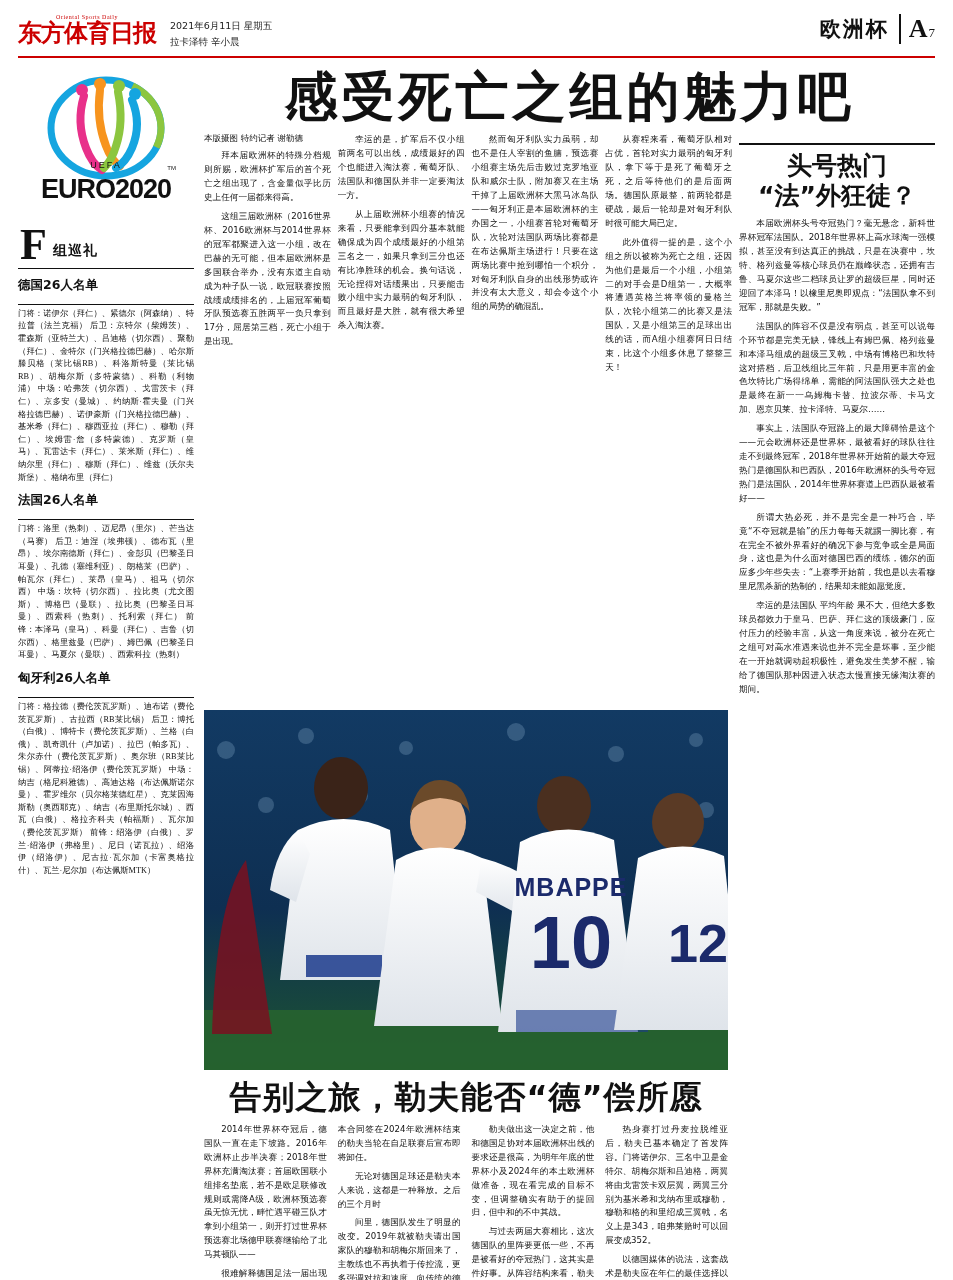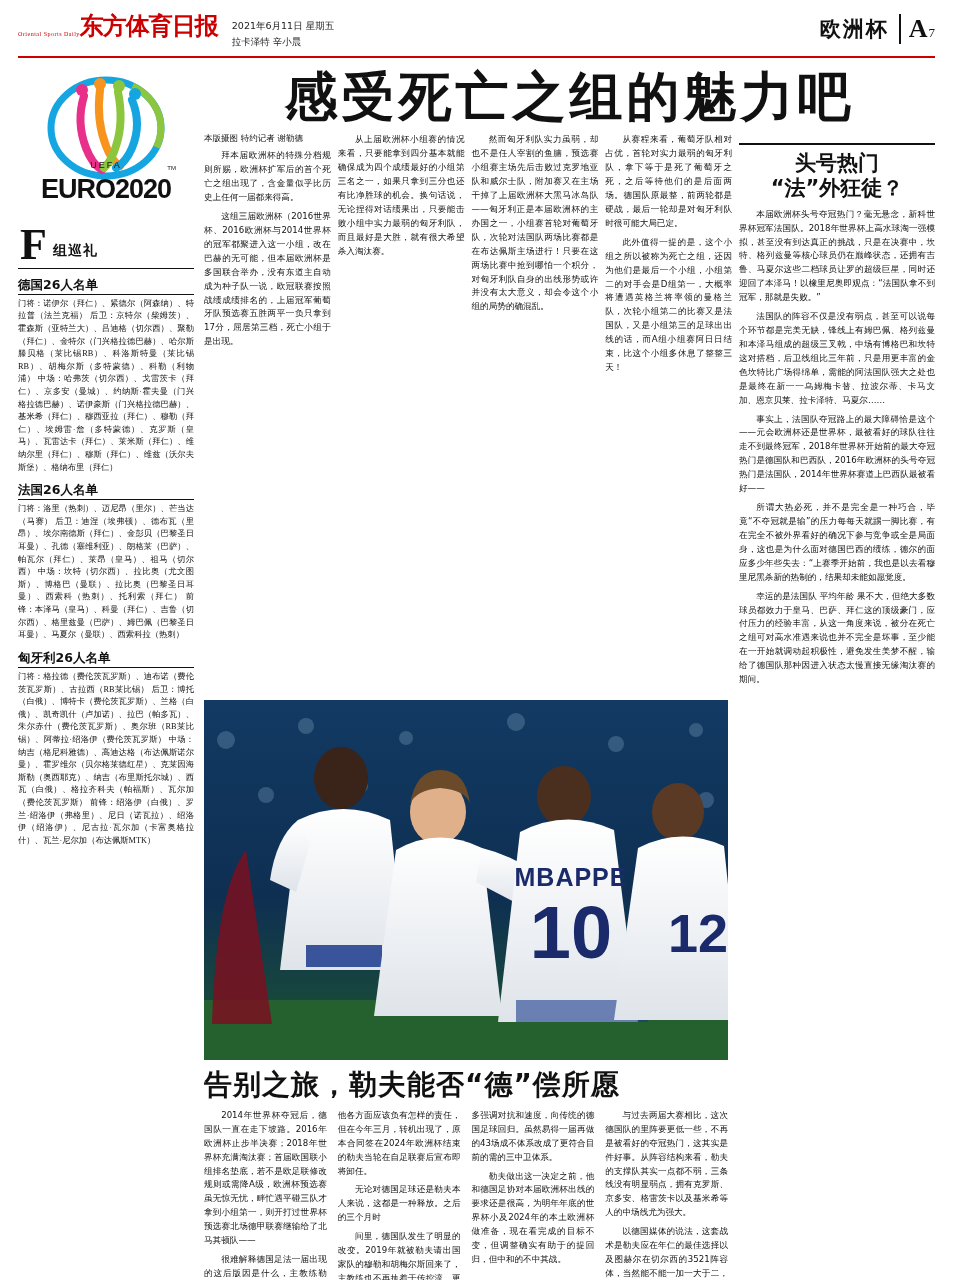--- a/index.html
+++ b/index.html
@@ -6,21 +6,21 @@
   body{
     width:953px;height:1280px;background:#fff;
     font-family:"Liberation Serif","DejaVu Serif",serif;
     color:#111;overflow:hidden;
   }
   .page{position:relative;width:953px;height:1280px;box-sizing:border-box;padding:14px 18px 10px 18px;}
 
   
   .masthead{display:flex;align-items:flex-start;justify-content:space-between;border-bottom:2px solid #c00;padding-bottom:6px;}
   .mast-left{display:flex;align-items:flex-start;gap:14px;}
-  .logo-block{display:flex;flex-direction:row;align-items:flex-end;}
+  .logo-block{display:flex;flex-direction:column;align-items:center;}
   .logo-en{font-family:"Liberation Serif",serif;font-size:6px;letter-spacing:.5px;color:#c00;margin-bottom:1px;}
   .logo-cn{font-family:"DejaVu Sans","Liberation Sans",sans-serif;font-weight:bold;font-size:24px;color:#c00;line-height:1;letter-spacing:-1px;}
   .mast-meta{font-family:"DejaVu Sans","Liberation Sans",sans-serif;font-size:9.5px;color:#222;line-height:1.7;padding-top:4px;}
   .mast-right{display:flex;align-items:center;gap:10px;}
   .mast-section{font-family:"DejaVu Sans","Liberation Sans",sans-serif;font-weight:bold;font-size:21px;letter-spacing:2px;}
   .mast-page{display:flex;align-items:baseline;border-left:2px solid #111;padding-left:8px;}
   .mast-page .a{font-family:"Liberation Serif",serif;font-weight:bold;font-size:26px;}
   .mast-page .n{font-family:"Liberation Serif",serif;font-size:13px;margin-left:1px;}
 
   
@@ -32,45 +32,45 @@
   .euro-logo{width:160px;margin:2px auto 4px auto;}
   .euro-logo svg{display:block;}
 
   .group-head{display:flex;align-items:flex-end;gap:6px;margin:6px 0 4px 2px;}
   .group-F{font-family:"Liberation Serif",serif;font-size:44px;font-weight:bold;line-height:.85;}
   .group-label{font-family:"DejaVu Sans","Liberation Sans",sans-serif;font-size:14px;font-weight:bold;padding-bottom:4px;letter-spacing:1px;text-align:center;}
   .group-line{border-top:1px solid #111;margin:2px 0 5px 0;}
   .group-teams{font-family:"DejaVu Sans","Liberation Sans",sans-serif;font-size:12.5px;font-weight:bold;line-height:1.55;margin-left:6px;}
 
   .roster{margin-top:8px;}
-  .roster h3{font-family:"DejaVu Sans","Liberation Sans",sans-serif;font-size:12.5px;font-weight:bold;margin:0 0 3px 0;border-bottom:1px solid #111;padding-bottom:0;}
+  .roster h3{font-family:"DejaVu Sans","Liberation Sans",sans-serif;font-size:12.5px;font-weight:bold;margin:0 0 3px 0;border-bottom:1px solid #111;padding-bottom:10px;}
   .roster p{font-family:Liberation Serif, serif;font-size:8.3px;line-height:1.52;margin:0 0 4px 0;text-align:justify;color:#111;}
 
   
   .headline{
     font-family:"DejaVu Sans","Liberation Sans",sans-serif;font-weight:bold;
     font-size:53px;letter-spacing:4px;text-align:center;line-height:1;
     margin:2px 0 10px 0;
   }
   .byline{font-family:"DejaVu Sans","Liberation Sans",sans-serif;font-size:8.5px;margin-bottom:4px;}
 
   .cols4{column-count:4;column-gap:11px;column-rule:0;}
   .bodytext p{font-family:"DejaVu Sans","Liberation Sans",sans-serif;font-size:8.6px;line-height:1.62;margin:0 0 5px 0;text-align:justify;text-indent:2em;}
 
   .photo{margin:8px 0 0 0;width:100%;height:360px;position:relative;overflow:hidden;background:#fca5a5;}
   .photo svg{display:block;width:100%;height:100%;}
 
   .sub-head{
     font-family:"DejaVu Sans","Liberation Sans",sans-serif;font-weight:bold;
-    font-size:28px;letter-spacing:1px;text-align:left;margin:10px 0 8px 0;line-height:1.1;
+    font-size:32px;letter-spacing:1px;text-align:center;margin:10px 0 8px 0;line-height:1.1;
   }
 
   
   .rail{border-top:2px solid #111;padding-top:6px;margin-top:10px;}
-  .rail-head{font-family:"DejaVu Sans","Liberation Sans",sans-serif;font-weight:bold;font-size:21px;text-align:center;line-height:1.2;margin-bottom:6px;}
+  .rail-head{font-family:"DejaVu Sans","Liberation Sans",sans-serif;font-weight:bold;font-size:25px;text-align:center;line-height:1.2;margin-bottom:6px;}
   .rail p{font-family:"DejaVu Sans","Liberation Sans",sans-serif;font-size:8.6px;line-height:1.62;margin:0 0 5px 0;text-align:justify;text-indent:2em;}
 
   .top-row{display:flex;gap:7px;}
   .top-row .tcol{flex:1 1 0;}
   .top-row .tcol p{font-family:"DejaVu Sans","Liberation Sans",sans-serif;font-size:8.6px;line-height:1.62;margin:0 0 5px 0;text-align:justify;text-indent:2em;}
   .rail-col{width:196px;flex:0 0 196px;}
 </style>
 </head>
 <body>
 
@@ -150,20 +150,21 @@
 
       <h1 class="headline">感受死亡之组的魅力吧</h1>
 
       <div class="top-row">
         <div class="tcol">
           <div class="byline">本版摄图 特约记者 谢勒德</div>
           <p>拜本届欧洲杯的特殊分档规则所赐，欧洲杯扩军后的首个死亡之组出现了，含金量似乎比历史上任何一届都来得高。</p>
           <p>这组三届欧洲杯（2016世界杯、2016欧洲杯与2014世界杯的冠军都聚进入这一小组，改在巴赫的无可能，但本届欧洲杯是多国联合举办，没有东道主自动成为种子队一说，欧冠联赛按照战绩成绩排名的，上届冠军葡萄牙队预选赛五胜两平一负只拿到17分，屈居第三档，死亡小组于是出现。</p>
         </div>
         <div class="tcol">
+          <p>幸运的是，扩军后不仅小组前两名可以出线，成绩最好的四个也能进入淘汰赛，葡萄牙队、法国队和德国队并非一定要淘汰一方。</p>
           <p>从上届欧洲杯小组赛的情况来看，只要能拿到四分基本就能确保成为四个成绩最好的小组第三名之一，如果只拿到三分也还有比净胜球的机会。换句话说，无论捏得对话绩果出，只要能击败小组中实力最弱的匈牙利队，而且最好是大胜，就有很大希望杀入淘汰赛。</p>
         </div>
         <div class="tcol">
           <p>然而匈牙利队实力虽弱，却也不是任人宰割的鱼腩，预选赛小组赛主场先后击败过克罗地亚队和威尔士队，附加赛又在主场干掉了上届欧洲杯大黑马冰岛队——匈牙利正是本届欧洲杯的主办国之一，小组赛首轮对葡萄牙队，次轮对法国队两场比赛都是在布达佩斯主场进行！只要在这两场比赛中抢到哪怕一个积分，对匈牙利队自身的出线形势或许并没有太大意义，却会令这个小组的局势的确混乱。</p>
         </div>
         <div class="tcol">
           <p>从赛程来看，葡萄牙队相对占优，首轮对实力最弱的匈牙利队，拿下等于是死了葡萄牙之死，之后等待他们的是后面两场。德国队原最整，前两轮都是硬战，最后一轮却是对匈牙利队时很可能大局已定。</p>
           <p>此外值得一提的是，这个小组之所以被称为死亡之组，还因为他们是最后一个小组，小组第二的对手会是D组第一，大概率将遭遇英格兰将率领的曼格兰队，次轮小组第二的比赛又是法国队，又是小组第三的足球出出线的话，而A组小组赛阿日日结束，比这个小组多休息了整整三天！</p>
         </div>
         <div class="rail-col">
@@ -244,20 +245,21 @@
           </div>
 
           <h2 class="sub-head">告别之旅，勒夫能否“德”偿所愿</h2>
           <div class="cols4 bodytext">
             <p>2014年世界杯夺冠后，德国队一直在走下坡路。2016年欧洲杯止步半决赛；2018年世界杯充满淘汰赛；首届欧国联小组排名垫底，若不是欧足联修改规则或需降A级，欧洲杯预选赛虽无惊无忧，畔忙遇平碰三队才拿到小组第一，则开打过世界杯预选赛北场德甲联赛继输给了北马其顿队——</p>
             <p>很难解释德国足法一届出现的这后版因是什么，主教练勒夫，六十不褪的德国足坛以及其他各方面应该负有怎样的责任，但在今年三月，转机出现了，原本合同签在2024年欧洲杯结束的勒夫当轮在自足联赛后宣布即将卸任。</p>
             <p>无论对德国足球还是勒夫本人来说，这都是一种释放。之后的三个月时</p>
             <p>间里，德国队发生了明显的改变。2019年就被勒夫请出国家队的穆勒和胡梅尔斯回来了，主教练也不再执着于传控流，更多强调对抗和速度，向传统的德国足球回归。虽然易得一届再做的43场成不体系改成了更符合目前的需的三中卫体系。</p>
             <p>勒夫做出这一决定之前，他和德国足协对本届欧洲杯出线的要求还是很高，为明年年底的世界杯小及2024年的本土欧洲杯做准备，现在看完成的目标不变，但调整确实有助于的提回归，但中和的不中其战。</p>
             <p>与过去两届大赛相比，这次德国队的里阵要更低一些，不再是被看好的夺冠热门，这其实是件好事。从阵容结构来看，勒夫的支撑队其实一点都不弱，三条线没有明显弱点，拥有克罗斯、京多安、格雷茨卡以及基米希等人的中场线尤为强大。</p>
+            <p>热身赛打过丹麦拉脱维亚后，勒夫已基本确定了首发阵容。门将诺伊尔、三名中卫是金特尔、胡梅尔斯和吕迪格，两翼将由戈雷茨卡双层翼，两翼三分别为基米希和戈纳布里或穆勒，穆勒和格的和里绍成三翼戟，名义上是343，咱弗莱赔时可以回展变成352。</p>
             <p>以德国媒体的说法，这套战术是勒夫应在年仁的最佳选择以及图赫尔在切尔西的3521阵容体，当然能不能一加一大于二，还需实战检验。</p>
           </div>
         </div>
         <div class="rail-col">
           <p style="font-family:'DejaVu Sans','Liberation Sans',sans-serif;font-size:8.6px;line-height:1.62;margin:0 0 5px 0;text-align:justify;text-indent:2em;"></p>
         </div>
       </div>
 
     </div>
   </div>

